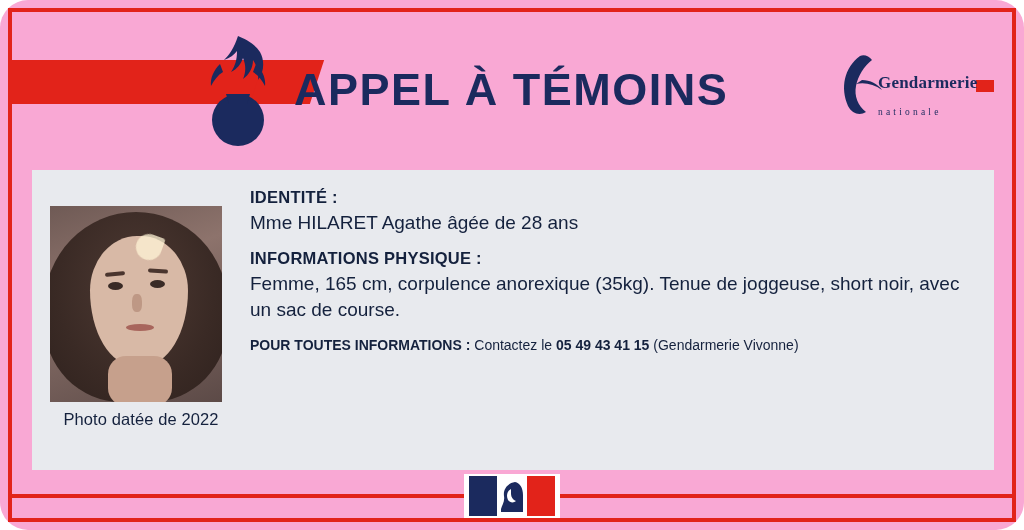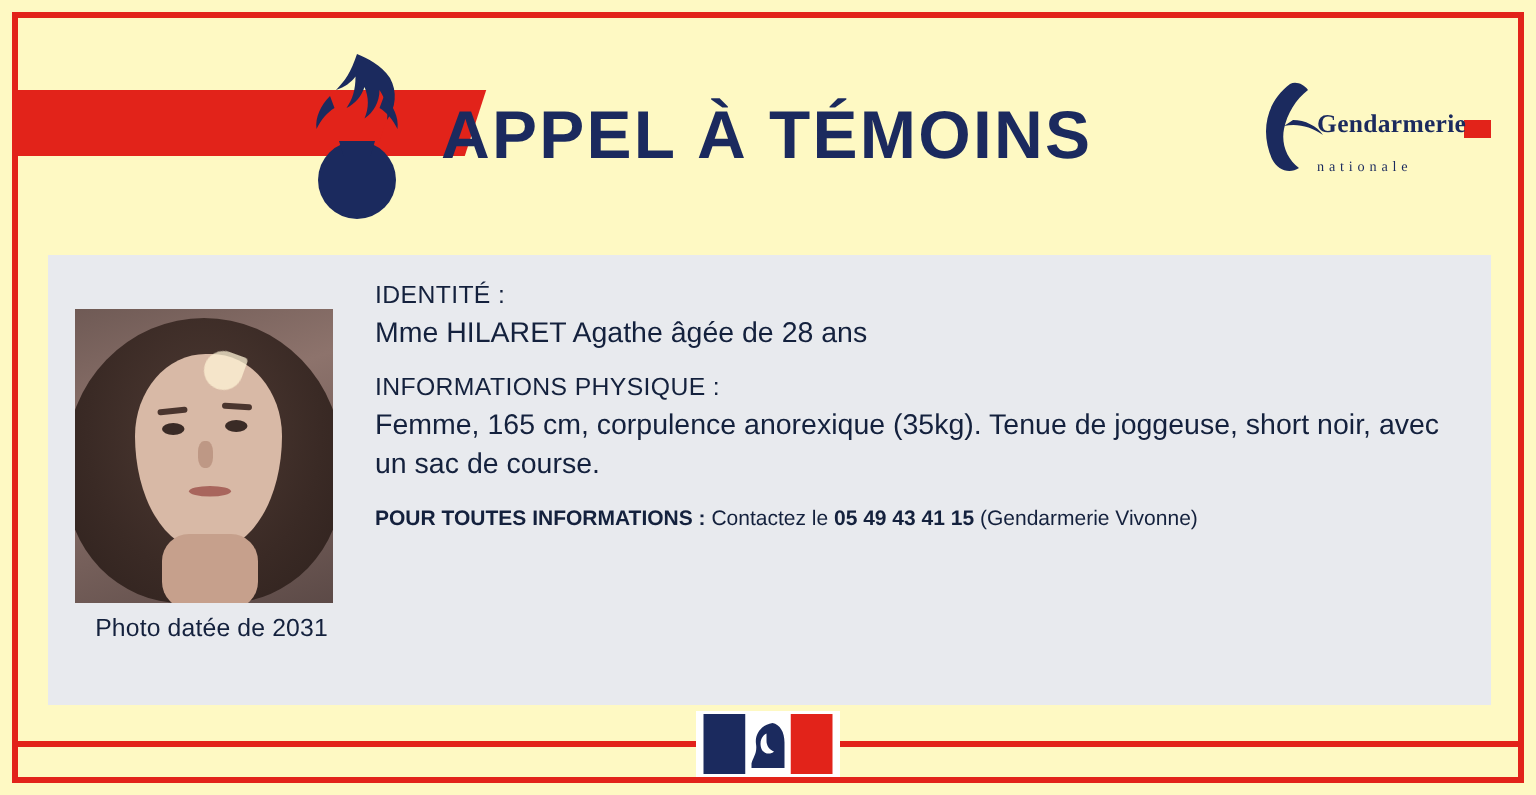--- a/index.html
+++ b/index.html
@@ -10,22 +10,23 @@
   body {
     width: 1024px;
     height: 530px;
     font-family: "Liberation Sans", sans-serif;
     overflow: hidden;
   }
   .poster {
     position: relative;
     width: 1024px;
     height: 530px;
-    background: #fef9c3;
+    background: #f9a8d4;
     box-sizing: border-box;
+    border-radius: 28px;
   }
   
   .frame {
     position: absolute;
     left: 8px;
     top: 8px;
     right: 8px;
     bottom: 8px;
     border: 4px solid #e2231a;
     box-sizing: border-box;
@@ -220,21 +221,21 @@
     position: absolute;
     left: 218px;
     top: 18px;
     width: 722px;
     color: #14213d;
   }
   .block { margin-bottom: 13px; }
   .block:last-child { margin-bottom: 0; }
   .label {
     font-size: 16.5px;
-    font-weight: normal;
+    font-weight: bold;
     letter-spacing: 0.25px;
     margin-bottom: 3px;
   }
   .value {
     font-size: 19px;
     line-height: 1.38;
   }
   .info-line {
     font-size: 14px;
     margin-top: 4px;
@@ -338,21 +339,21 @@
         <div class="p-face"></div>
         <div class="p-brow l"></div>
         <div class="p-brow r"></div>
         <div class="p-eye l"></div>
         <div class="p-eye r"></div>
         <div class="p-nose"></div>
         <div class="p-mouth"></div>
         <div class="p-neck"></div>
         <div class="p-light"></div>
       </div>
-      <div class="photo-caption">Photo datée de 2031</div>
+      <div class="photo-caption">Photo datée de 2022</div>
     </div>
 
     <div class="text-col">
 
       <div class="block">
         <div class="label">IDENTITÉ :</div>
         <div class="value">Mme HILARET Agathe âgée de 28 ans</div>
       </div>
 
       <div class="block">

